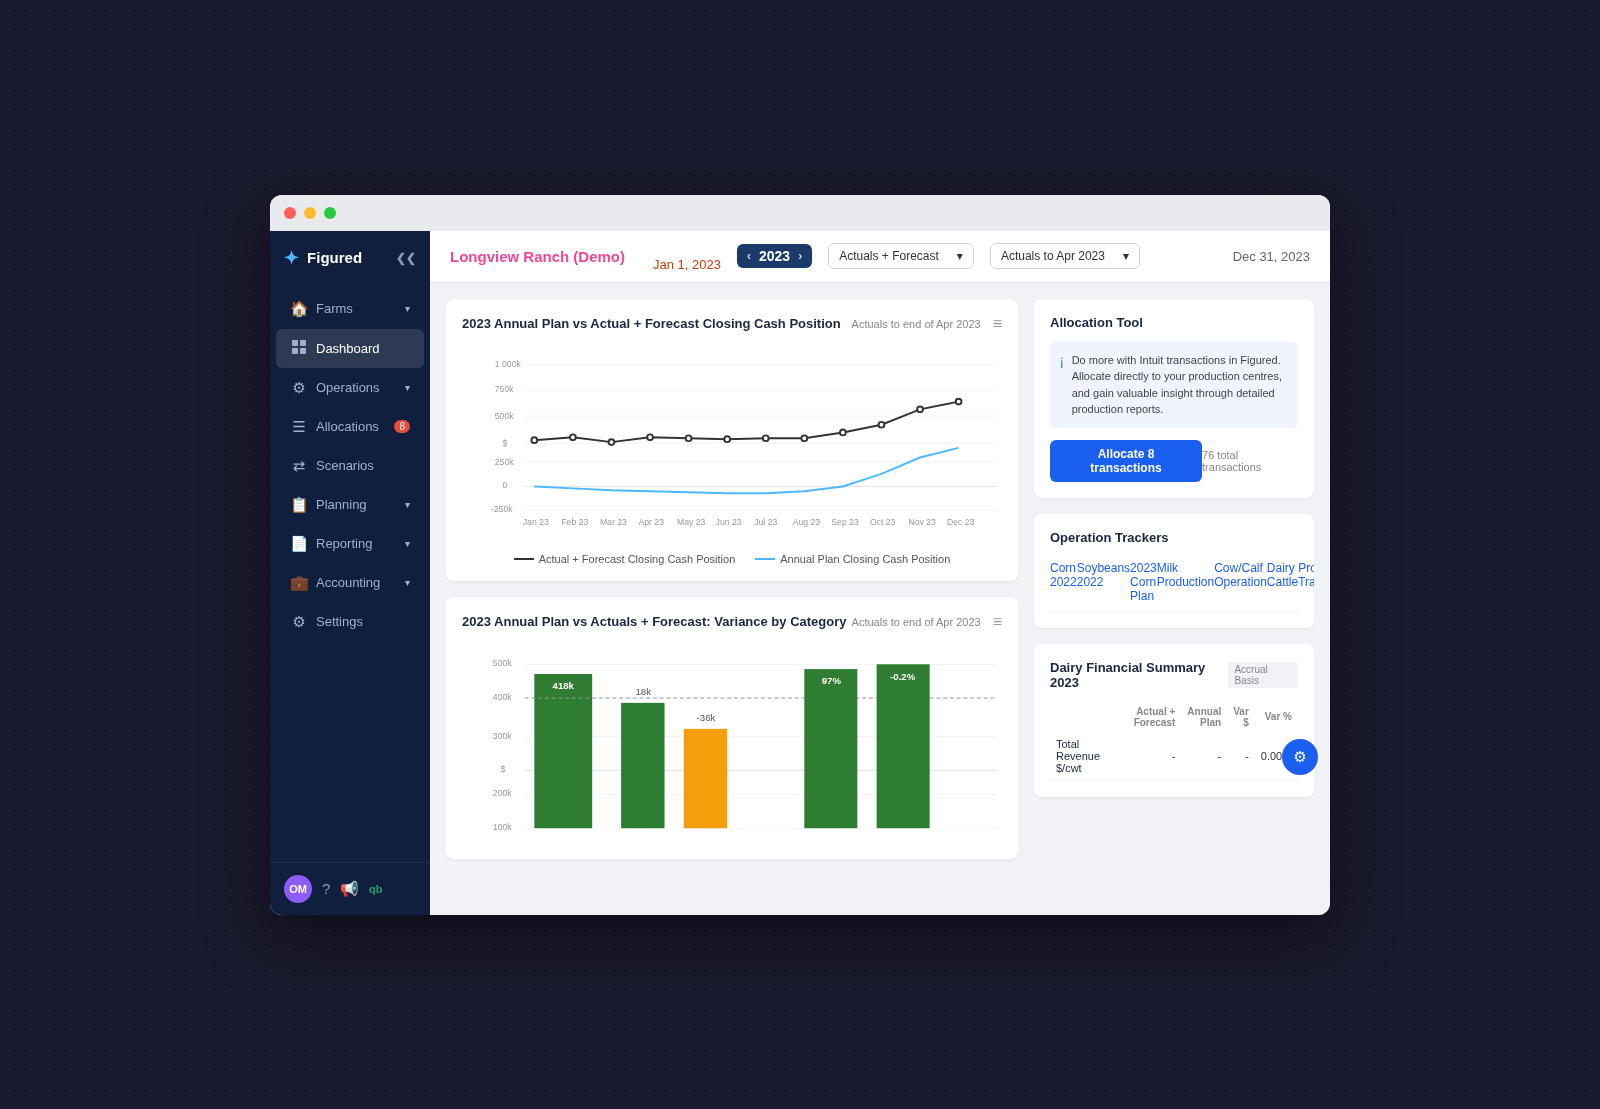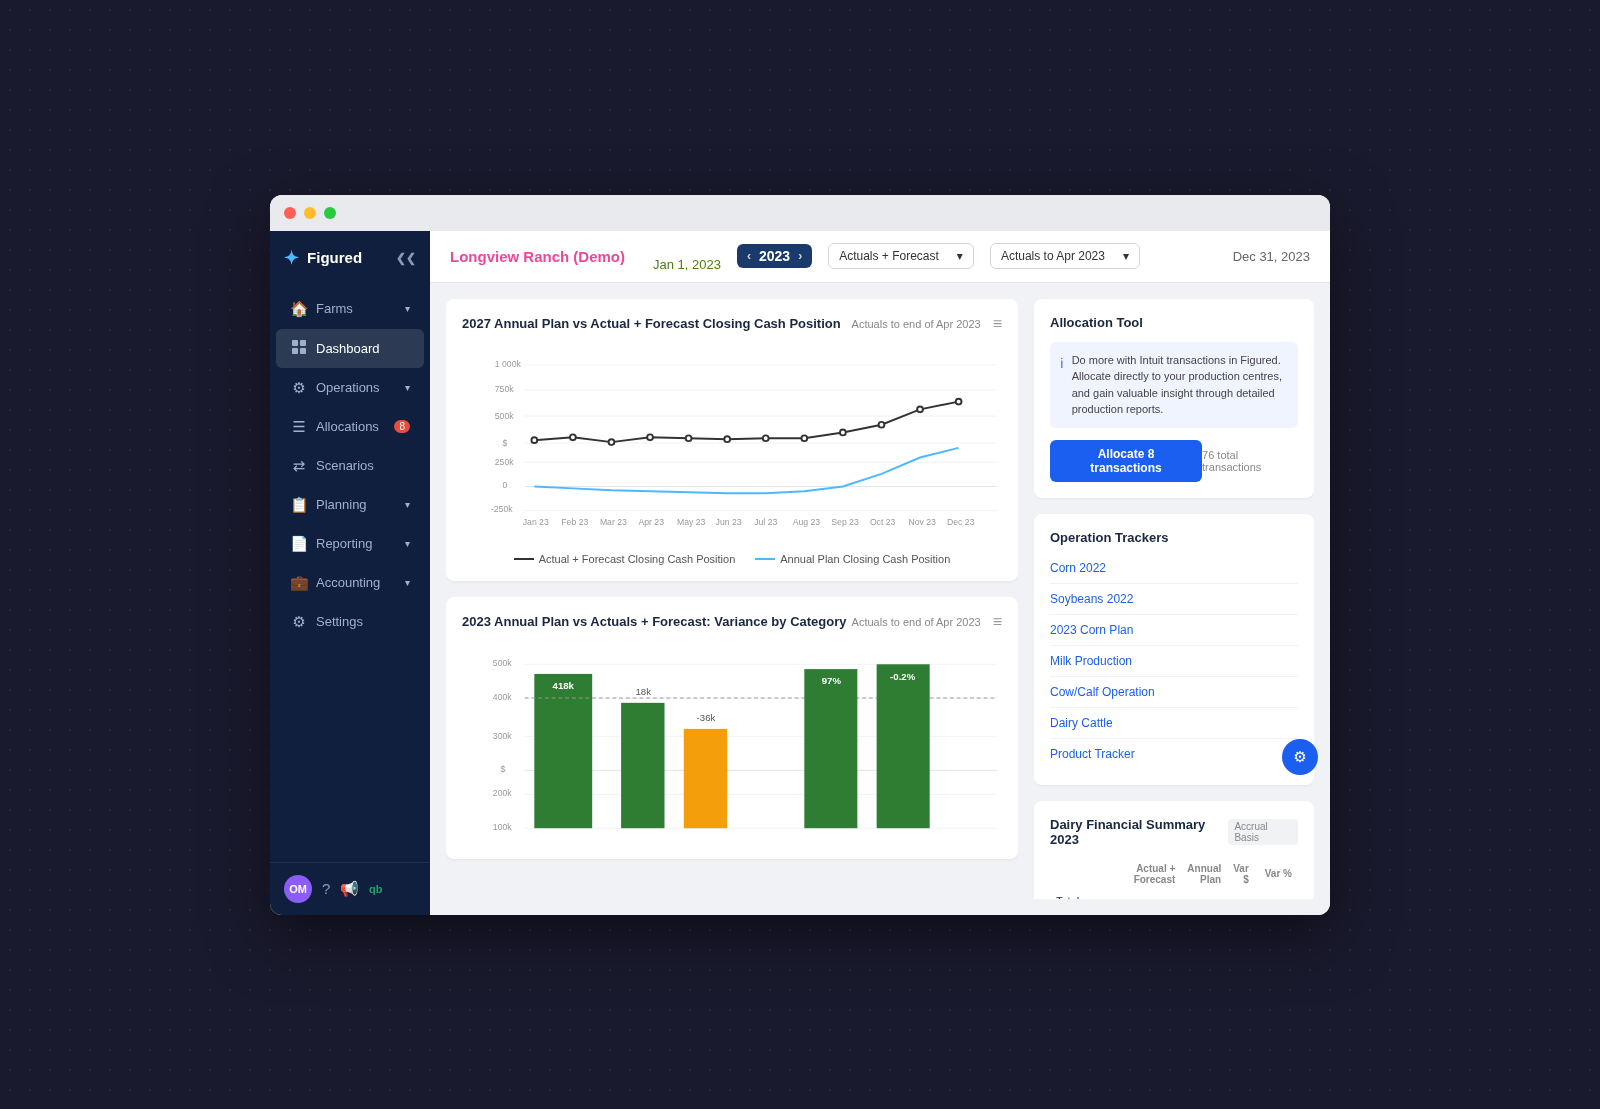--- a/index.html
+++ b/index.html
@@ -131,21 +131,21 @@
       gap: 16px;
       border-bottom: 1px solid #e0e3e8;
       flex-shrink: 0;
     }
     .farm-title {
       font-size: 15px;
       font-weight: 600;
       color: #ec4899;
       margin-right: 12px;
     }
-    .date-label { font-size: 13px; color: #4d7c0f; margin-top: 16px; }
+    .date-label { font-size: 13px; color: #c2410c; margin-top: 16px; }
     .year-nav {
       display: flex;
       align-items: center;
       background: #1a3a6b;
       color: white;
       border-radius: 6px;
       padding: 4px 10px;
       gap: 8px;
       font-size: 14px;
       font-weight: 600;
@@ -249,21 +249,21 @@
       color: white;
       border: none;
       border-radius: 6px;
       padding: 7px 12px;
       font-size: 12px;
       cursor: pointer;
       font-weight: 700;
     }
     .total-transactions { font-size: 11px; color: #888; }
     
-    .tracker-list { display: flex; flex-direction: column; }
+    .tracker-list { display: flex; }
     .tracker-item {
       padding: 8px 0;
       border-bottom: 1px solid #f0f2f5;
       font-size: 12px;
       color: #1a5ff0;
       cursor: pointer;
     }
     .tracker-item:last-child { border-bottom: none; }
     
     .financial-header {
@@ -428,21 +428,21 @@
         <span class="end-date">Dec 31, 2023</span>
       </div>
 
       <div class="content-grid">
 
         <div class="left-panel">
 
           <div class="card">
             <div class="card-header">
               <div>
-                <div class="card-title">2027 Annual Plan vs Actual + Forecast Closing Cash Position</div>
+                <div class="card-title">2023 Annual Plan vs Actual + Forecast Closing Cash Position</div>
               </div>
               <div style="display:flex;align-items:center;gap:12px;">
                 <span class="card-subtitle">Actuals to end of Apr 2023</span>
                 <span class="menu-dots">≡</span>
               </div>
             </div>
             <div class="chart-area">
               <svg class="chart-svg" viewBox="0 0 560 190">
 
                 <text class="y-label" x="34" y="14">1 000k</text>

